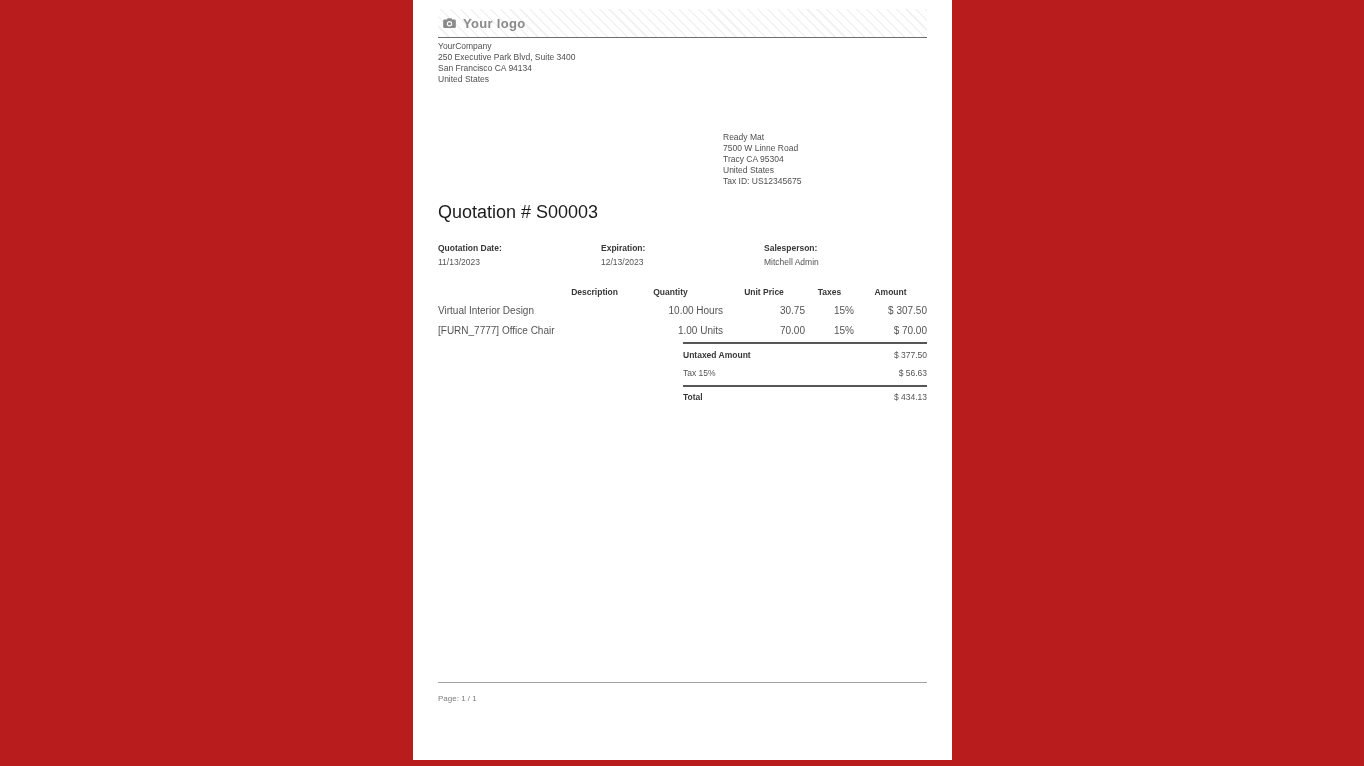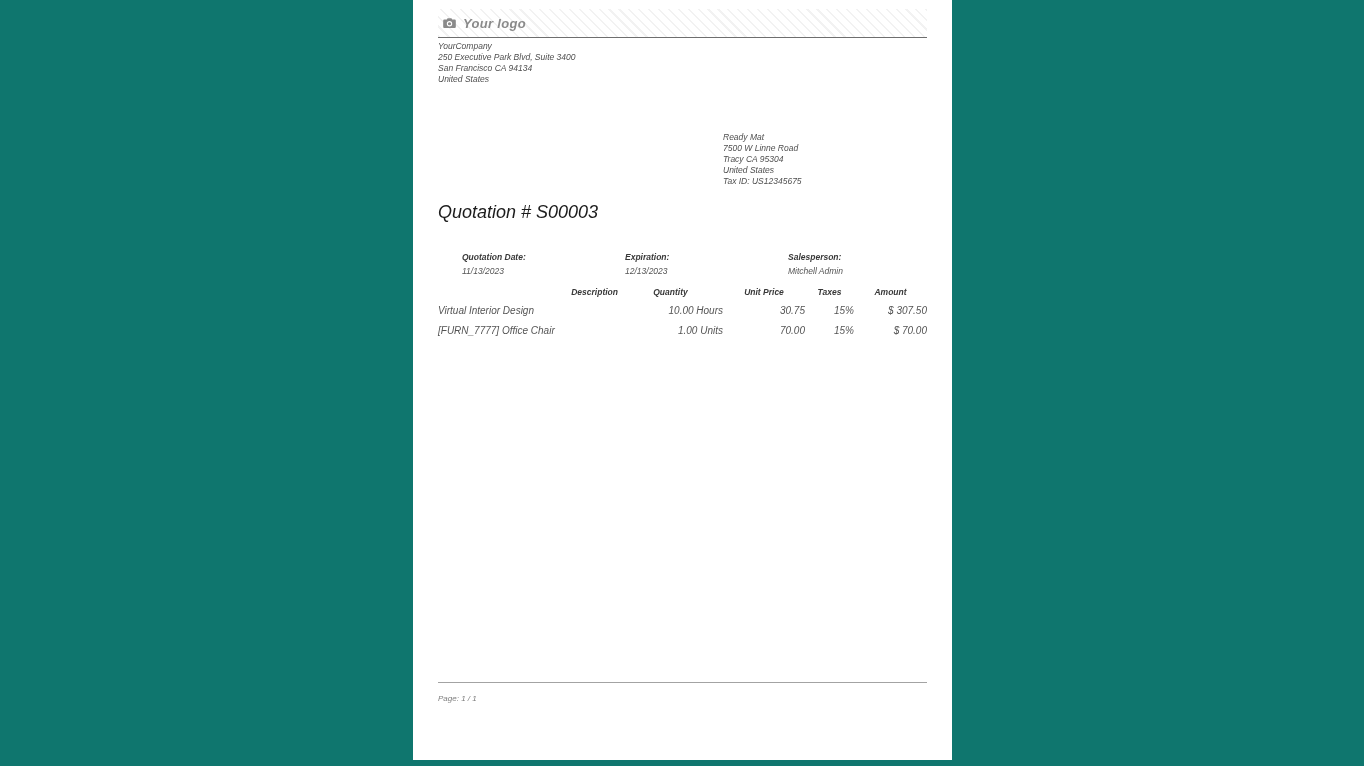--- a/index.html
+++ b/index.html
@@ -1,18 +1,18 @@
 <!DOCTYPE html>
 <html><head>
 <meta charset="utf-8">
 <style>
   * { margin:0; padding:0; box-sizing:border-box; }
   html,body { width:1364px; height:766px; background:#000; overflow:hidden;
               font-family:"Liberation Sans", sans-serif; }
-  .canvas { position:relative; width:1364px; height:766px; background:#0f766e;font-style:italic; }
+  .canvas { position:relative; width:1364px; height:766px; background:#b91c1c; }
 
   .page { position:absolute; left:413px; top:0; width:539px; height:760px;
           background:#fff; }
 
   
   .logo-band { position:absolute; left:25px; top:9px; width:489px; height:29px;
                border-bottom:1px solid #6e6e6e;
                background:repeating-linear-gradient(45deg, rgba(0,0,0,0.05) 0 1.5px, transparent 1.5px 7px);
                display:flex; align-items:center; gap:7px; padding-left:5px; }
   .logo-label { font-size:13px; font-weight:bold; color:#8a8a8a; letter-spacing:0.3px; }
@@ -20,21 +20,21 @@
   
   .addr { font-size:8.5px; line-height:11px; color:#4f4f4f; }
   .company-addr { position:absolute; left:25px; top:41px; }
   .customer-addr { position:absolute; left:310px; top:132px; }
 
   
   .doc-title { position:absolute; left:25px; top:202px; font-size:18px;
                font-weight:400; color:#1c1c1c; }
 
   
-  .info-row { position:absolute; left:25px; top:252px; width:489px; display:flex;margin-left:24px; }
+  .info-row { position:absolute; left:25px; top:243px; width:489px; display:flex; }
   .info-col { width:163px; }
   .info-label { font-size:8.5px; font-weight:bold; color:#383838; line-height:10px; }
   .info-value { font-size:8.5px; color:#545454; line-height:10px; margin-top:4px; }
 
   
   .items { position:absolute; left:25px; top:287px; width:489px; border-collapse:collapse; }
   .items th { font-size:8.5px; font-weight:bold; color:#383838; text-align:center;
               padding:0 0 8px 0; vertical-align:top; }
   .items th.col-desc { text-align:right; }
   .items td { font-size:10px; color:#545454; text-align:right; padding:0 0 9px 0;
@@ -136,18 +136,32 @@
         <tr>
           <td class="col-desc">[FURN_7777] Office Chair</td>
           <td>1.00 Units</td>
           <td>70.00</td>
           <td>15%</td>
           <td>$ 70.00</td>
         </tr>
       </tbody>
     </table>
 
+    <div class="totals">
+      <div class="trow bold trow-untaxed">
+        <span class="tlabel">Untaxed Amount</span>
+        <span class="tvalue">$ 377.50</span>
+      </div>
+      <div class="trow trow-tax">
+        <span class="tlabel">Tax 15%</span>
+        <span class="tvalue">$ 56.63</span>
+      </div>
+      <div class="trow bold trow-total">
+        <span class="tlabel">Total</span>
+        <span class="tvalue">$ 434.13</span>
+      </div>
+    </div>
 
     <div class="footer-line"></div>
     <div class="footer-text">Page: 1 / 1</div>
 
   </div>
 </div>
 
 </body></html>

